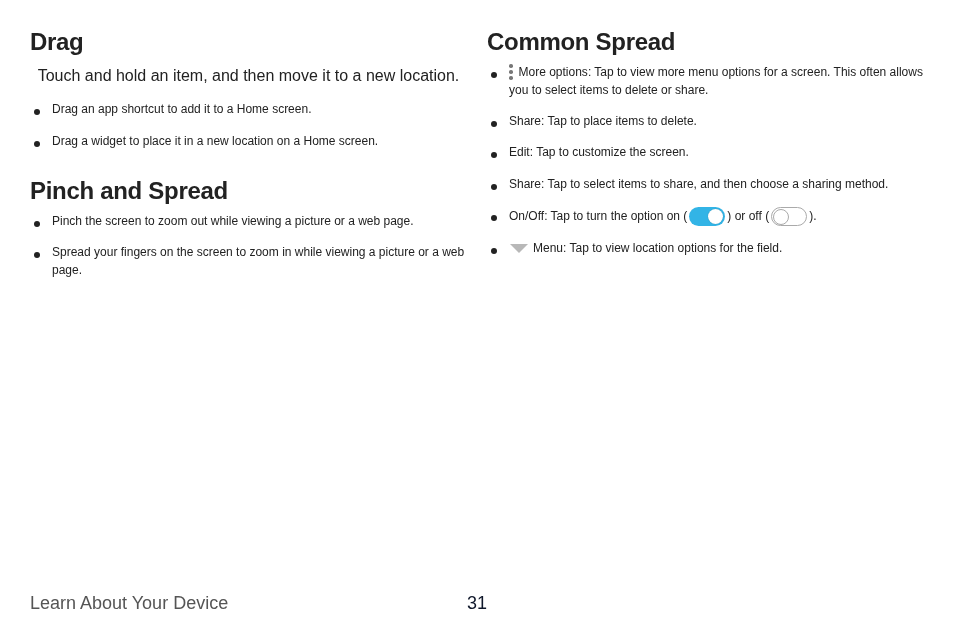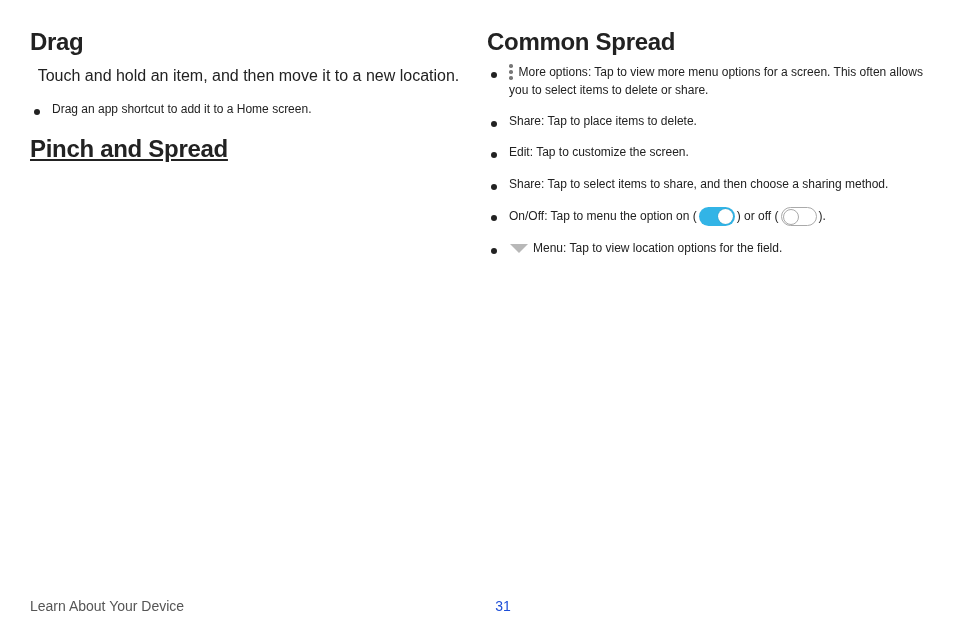--- a/index.html
+++ b/index.html
@@ -19,21 +19,21 @@
   .col {
     flex: 1;
     min-width: 0;
   }
   h2 {
     font-size: 24px;
     font-weight: 700;
     margin-bottom: 8px;
     letter-spacing: -0.3px;
   }
-  h2.mt { margin-top: 16px; text-decoration: underline; }
+  h2.mt { margin-top: 27px; }
   p.intro {
     font-size: 16px;
     line-height: 1.45;
     margin-bottom: 14px;
     text-align: center;
   }
   ul.bullets {
     list-style: none;
     padding: 0;
     margin: 0;
@@ -120,44 +120,48 @@
     display: inline-block;
     vertical-align: middle;
     margin-right: 4px;
   }
   .menu-icon svg { display: block; }
   .footer {
     position: absolute;
     bottom: 22px;
     left: 30px;
     right: 30px;
-    font-size: 14px;
+    font-size: 18px;
     color: #555;
   }
   .page-num {
     position: absolute;
     left: 50%;
     transform: translateX(-50%);
-    color: #1d4ed8;
-    margin-left: 26px;
+    color: #0f172a;
   }
 </style>
 </head>
 <body>
 
 <div class="columns">
   <div class="col">
 
     <h2>Drag</h2>
     <p class="intro">Touch and hold an item, and then move it to a new location.</p>
     <ul class="bullets">
       <li>Drag an app shortcut to add it to a Home screen.</li>
+      <li>Drag a widget to place it in a new location on a Home screen.</li>
     </ul>
 
     <h2 class="mt">Pinch and Spread</h2>
+    <ul class="bullets">
+      <li>Pinch the screen to zoom out while viewing a picture or a web page.</li>
+      <li>Spread your fingers on the screen to zoom in while viewing a picture or a web page.</li>
+    </ul>
 
   </div>
 
   <div class="col">
 
     <h2>Common Spread</h2>
     <ul class="bullets">
 
       <li>
         <span class="more-icon">
@@ -173,21 +177,21 @@
 
       <li>
         <span class="bold">Edit</span><span>: Tap to customize the screen.</span>
       </li>
 
       <li>
         <span class="bold">Share</span><span>: Tap to select items to share, and then choose a sharing method.</span>
       </li>
 
       <li>
-        <span class="bold">On/Off</span><span>: Tap to menu the option on (</span><span class="toggle on"></span><span>) or off (</span><span class="toggle off"></span><span>).</span>
+        <span class="bold">On/Off</span><span>: Tap to turn the option on (</span><span class="toggle on"></span><span>) or off (</span><span class="toggle off"></span><span>).</span>
       </li>
 
 
       <li>
         <span class="menu-icon">
           <svg width="20" height="12" viewBox="0 0 20 12">
               <path d="M1 1 L10 10 L19 1 Z" fill="#b8b8b8"></path>
             </svg>
         </span><span class="bold">Menu</span><span>: Tap to view location options for the field.</span>
       </li>

